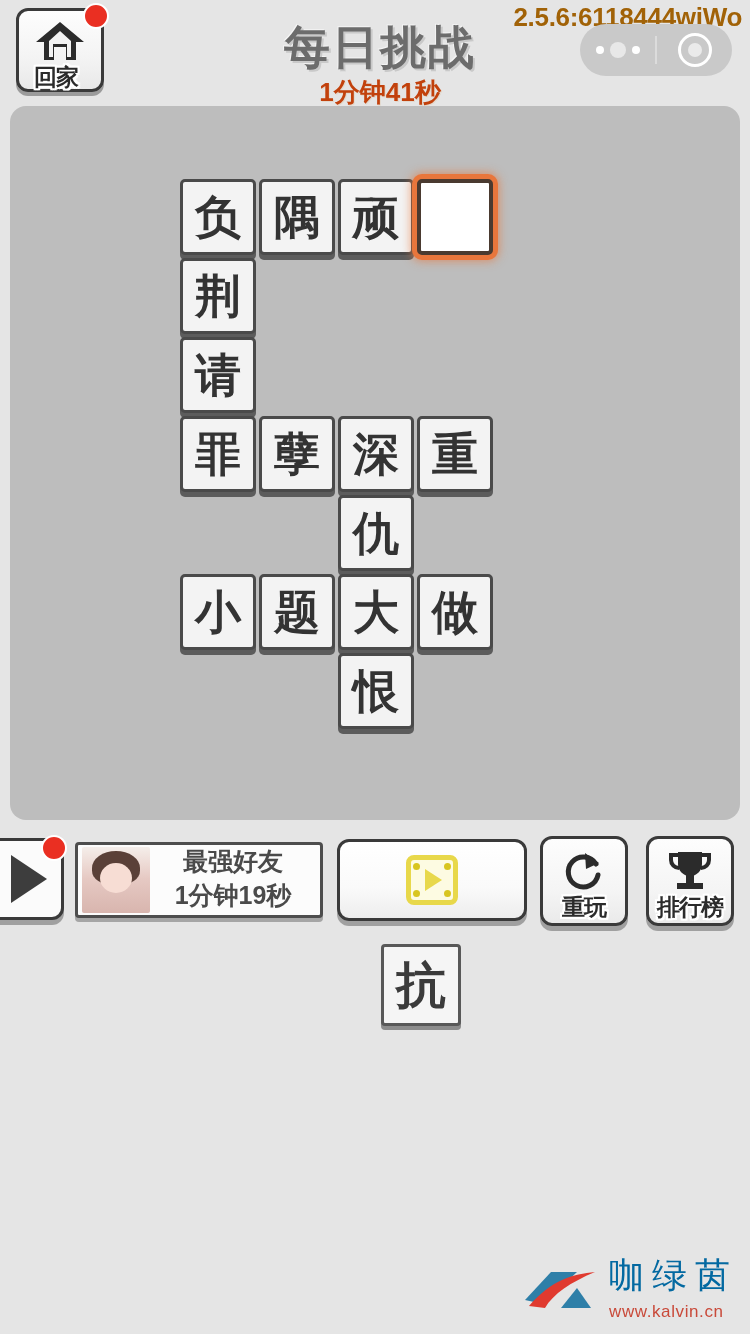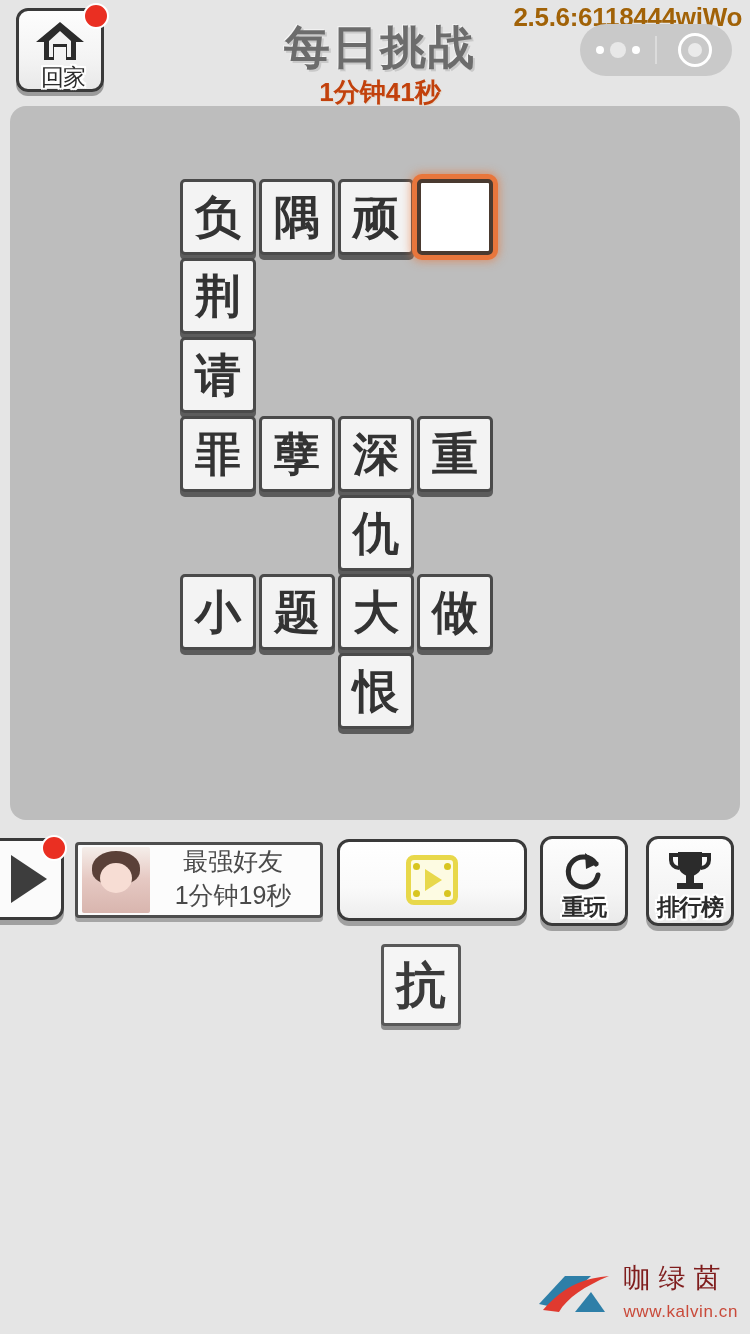--- a/index.html
+++ b/index.html
@@ -21,23 +21,23 @@
     box-shadow: 0 4px 0 #9b9b9b;
   }
   #btn-home { left: 16px; top: 8px; }
   #btn-howto { left: 118px; top: 8px; }
 
   .navbtn .glyph {
     position: absolute; left: 0; right: 0; top: 6px; height: 48px;
     display: flex; align-items: center; justify-content: center;
   }
   .navbtn .navlabel {
-    position: absolute; left: 0; right: 16px; bottom: -4px;
-    text-align: right;
-    font-size: 23px; font-weight: normal; color: #2b2b2b;
+    position: absolute; left: 0; right: 8px; bottom: -4px;
+    text-align: center;
+    font-size: 23px; font-weight: bold; color: #2b2b2b;
     letter-spacing: -1px;
     text-shadow: -2px -2px 0 #fff, 2px -2px 0 #fff, -2px 2px 0 #fff, 2px 2px 0 #fff,
                  0 -2px 0 #fff, 0 2px 0 #fff, -2px 0 0 #fff, 2px 0 0 #fff;
   }
   .reddot {
     position: absolute; width: 26px; height: 26px; border-radius: 50%;
     background: #ea2f22; border: 2px solid #fff;
   }
   #home-dot { right: -8px; top: -8px; }
 
@@ -143,21 +143,21 @@
   }
   #friend-avatar::before {
     content:""; position:absolute; left:10px; top:4px; right:10px; height:34px;
     background: #5a4038; border-radius: 50% 50% 42% 42%;
   }
   #friend-avatar::after {
     content:""; position:absolute; left:18px; top:16px; width:32px; height:30px;
     background:#f7ddd4; border-radius:50%;
   }
   #friend-text { flex: 1; text-align: center; line-height: 30px; }
-  .friend-line { font-size: 25px; font-weight: 400; color: #4a4a4a; }
+  .friend-line { font-size: 25px; font-weight: 700; color: #4a4a4a; }
 
   #btn-hint {
     position: absolute; left: 337px; top: 3px;
     width: 190px; height: 82px;
     background: linear-gradient(180deg,#ffffff 0%,#fafafa 60%,#ededed 100%);
     border: 3px solid #3a3a3a; border-radius: 12px;
     box-shadow: 0 5px 0 #a0a0a0;
     display: flex; align-items: center; justify-content: center; gap: 10px;
   }
   #hint-icon {
@@ -207,21 +207,21 @@
     box-shadow: 0 4px 0 #8c8c8c;
     display:flex; align-items:center; justify-content:center;
     font-size: 50px; font-weight: bold; color: #3b3b3b;
     font-family: "DejaVu Sans", "Liberation Sans", sans-serif;
   }
 
   
   #watermark { position: absolute; right: 12px; bottom: 14px; display:flex; align-items:center; gap:10px; }
   #wm-mark { width: 78px; height: 46px; }
   #wm-text { line-height: 1; }
-  #wm-name { font-size: 27px; color: #7f1d1d; letter-spacing: 8px; font-weight: 500; }
+  #wm-name { font-size: 35px; color: #0369a1; letter-spacing: 8px; font-weight: 500; }
   #wm-url { font-size: 17px; color: #c94a3a; letter-spacing: 0.6px; margin-top: 11px; }
 </style>
 </head>
 <body>
 
 <div id="app">
 
   <div id="header">
 
     <div class="navbtn" id="btn-home">

